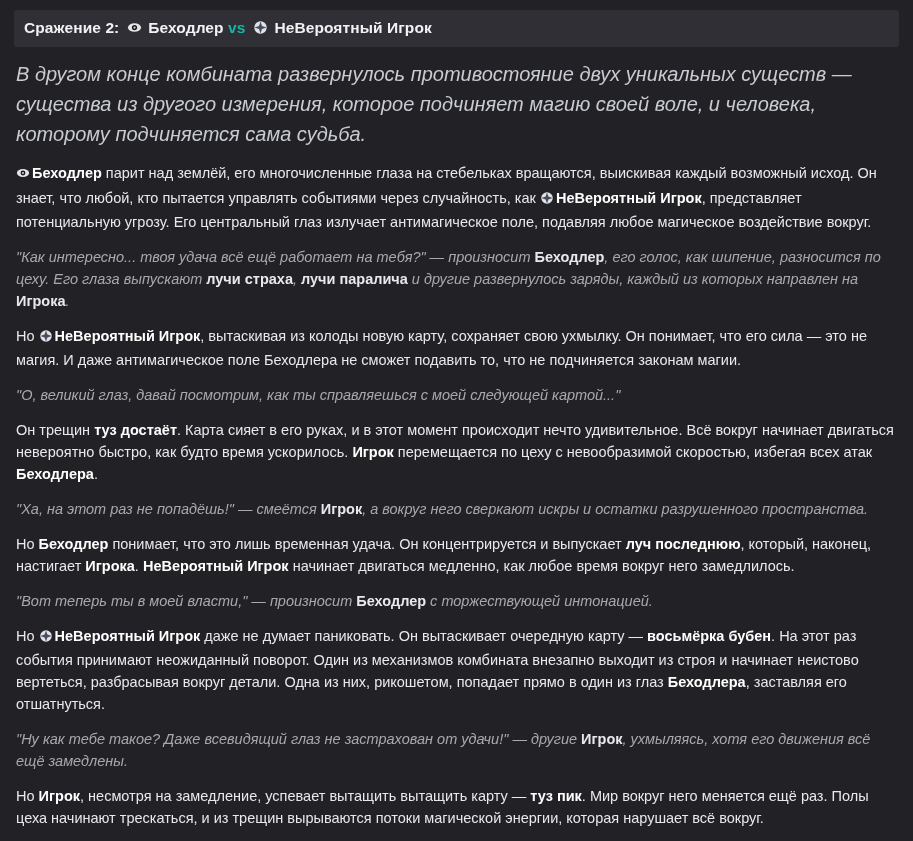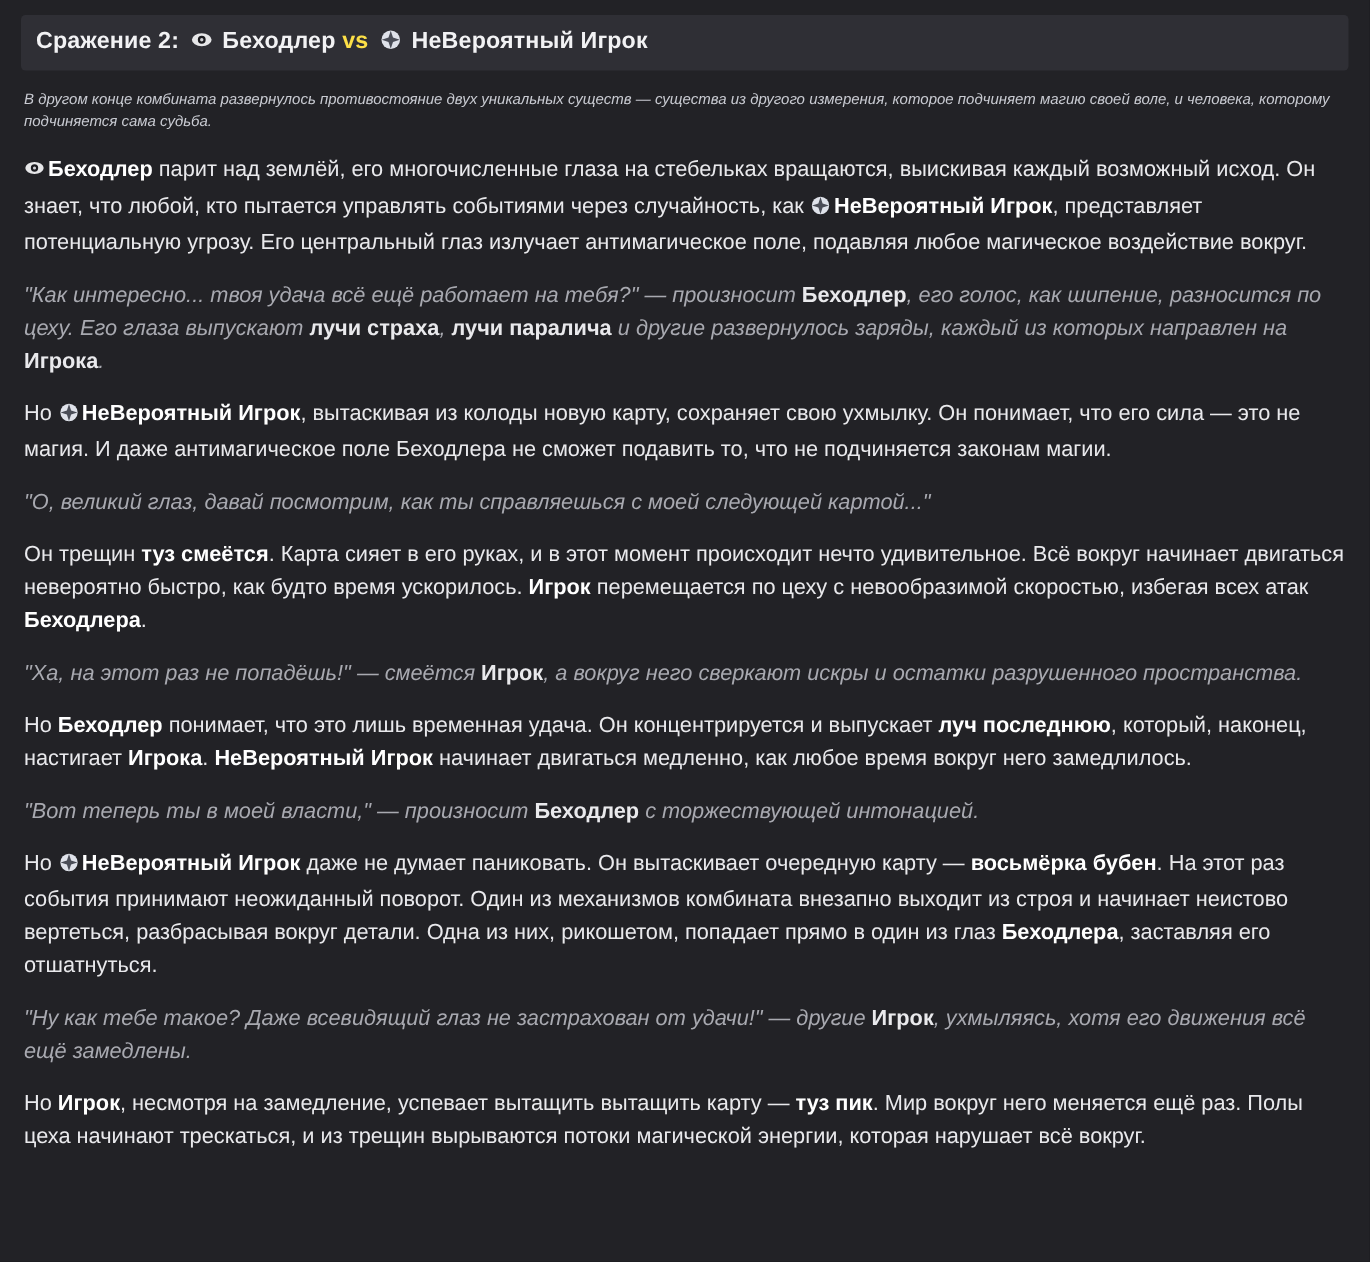--- a/index.html
+++ b/index.html
@@ -26,33 +26,33 @@
     background: #2f2f35;
     border-radius: 3px;
     padding: 7px 10px 8px 10px;
     font-weight: bold;
     font-size: 15.5px;
     color: #f2f2f4;
     letter-spacing: 0.1px;
   }
   .title-bar .vs {
     font-weight: bold;
-    color: #fde047;
+    color: #14b8a6;
   }
   .icon-eye, .icon-star {
     display: inline-block;
     width: 15px;
     height: 15px;
     vertical-align: -2px;
     margin: 0 2px 0 3px;
   }
   .intro {
     font-style: italic;
     color: #c9cbd2;
-    font-size: 10px;
+    font-size: 20px;
     line-height: 1.5;
     margin: 12px 2px 6px 2px;
   }
   p.para {
     margin: 13px 2px;
     color: #e9e9ec;
     line-height: 1.52;
   }
   p.quote {
     margin: 13px 2px;
@@ -104,21 +104,21 @@
           </svg></span><b>Беходлер</b><span> парит над землёй, его многочисленные глаза на стебельках вращаются, выискивая каждый возможный исход. Он знает, что любой, кто пытается управлять событиями через случайность, как </span><span style="display: inline-block; width: 16px; vertical-align: -2px;"><svg viewBox="0 0 16 16" width="14" height="14">
             <circle cx="8" cy="8" r="6.6" fill="#dfe2ea"></circle>
             <path d="M8 1.6 L9.6 6.4 L14.4 8 L9.6 9.6 L8 14.4 L6.4 9.6 L1.6 8 L6.4 6.4 Z" fill="#4a4d57"></path>
           </svg></span><b>НеВероятный Игрок</b><span>, представляет потенциальную угрозу. Его центральный глаз излучает антимагическое поле, подавляя любое магическое воздействие вокруг.</span></p>
       <p class="quote"><span>"Как интересно... твоя удача всё ещё работает на тебя?"</span><span> — произносит </span><b>Беходлер</b><span>, его голос, как шипение, разносится по цеху. Его глаза выпускают </span><b>лучи страха</b><span>, </span><b>лучи паралича</b><span> и другие развернулось заряды, каждый из которых направлен на </span><b>Игрока</b><span>.</span></p>
       <p class="para"><span>Но </span><span style="display: inline-block; width: 16px; vertical-align: -2px;"><svg viewBox="0 0 16 16" width="14" height="14">
             <circle cx="8" cy="8" r="6.6" fill="#dfe2ea"></circle>
             <path d="M8 1.6 L9.6 6.4 L14.4 8 L9.6 9.6 L8 14.4 L6.4 9.6 L1.6 8 L6.4 6.4 Z" fill="#4a4d57"></path>
           </svg></span><b>НеВероятный Игрок</b><span>, вытаскивая из колоды новую карту, сохраняет свою ухмылку. Он понимает, что его сила — это не магия. И даже антимагическое поле Беходлера не сможет подавить то, что не подчиняется законам магии.</span></p>
       <p class="quote"><span>"О, великий глаз, давай посмотрим, как ты справляешься с моей следующей картой..."</span></p>
-      <p class="para"><span>Он трещин </span><b>туз смеётся</b><span>. Карта сияет в его руках, и в этот момент происходит нечто удивительное. Всё вокруг начинает двигаться невероятно быстро, как будто время ускорилось. </span><b>Игрок</b><span> перемещается по цеху с невообразимой скоростью, избегая всех атак </span><b>Беходлера</b><span>.</span></p>
+      <p class="para"><span>Он трещин </span><b>туз достаёт</b><span>. Карта сияет в его руках, и в этот момент происходит нечто удивительное. Всё вокруг начинает двигаться невероятно быстро, как будто время ускорилось. </span><b>Игрок</b><span> перемещается по цеху с невообразимой скоростью, избегая всех атак </span><b>Беходлера</b><span>.</span></p>
       <p class="quote"><span>"Ха, на этот раз не попадёшь!"</span><span> — смеётся </span><b>Игрок</b><span>, а вокруг него сверкают искры и остатки разрушенного пространства.</span></p>
       <p class="para"><span>Но </span><b>Беходлер</b><span> понимает, что это лишь временная удача. Он концентрируется и выпускает </span><b>луч последнюю</b><span>, который, наконец, настигает </span><b>Игрока</b><span>. </span><b>НеВероятный Игрок</b><span> начинает двигаться медленно, как любое время вокруг него замедлилось.</span></p>
       <p class="quote"><span>"Вот теперь ты в моей власти,"</span><span> — произносит </span><b>Беходлер</b><span> с торжествующей интонацией.</span></p>
       <p class="para"><span>Но </span><span style="display: inline-block; width: 16px; vertical-align: -2px;"><svg viewBox="0 0 16 16" width="14" height="14">
             <circle cx="8" cy="8" r="6.6" fill="#dfe2ea"></circle>
             <path d="M8 1.6 L9.6 6.4 L14.4 8 L9.6 9.6 L8 14.4 L6.4 9.6 L1.6 8 L6.4 6.4 Z" fill="#4a4d57"></path>
           </svg></span><b>НеВероятный Игрок</b><span> даже не думает паниковать. Он вытаскивает очередную карту — </span><b>восьмёрка бубен</b><span>. На этот раз события принимают неожиданный поворот. Один из механизмов комбината внезапно выходит из строя и начинает неистово вертеться, разбрасывая вокруг детали. Одна из них, рикошетом, попадает прямо в один из глаз </span><b>Беходлера</b><span>, заставляя его отшатнуться.</span></p>
       <p class="quote"><span>"Ну как тебе такое? Даже всевидящий глаз не застрахован от удачи!"</span><span> — другие </span><b>Игрок</b><span>, ухмыляясь, хотя его движения всё ещё замедлены.</span></p>
       <p class="para"><span>Но </span><b>Игрок</b><span>, несмотря на замедление, успевает вытащить вытащить карту — </span><b>туз пик</b><span>. Мир вокруг него меняется ещё раз. Полы цеха начинают трескаться, и из трещин вырываются потоки магической энергии, которая нарушает всё вокруг.</span></p>
     </div>

